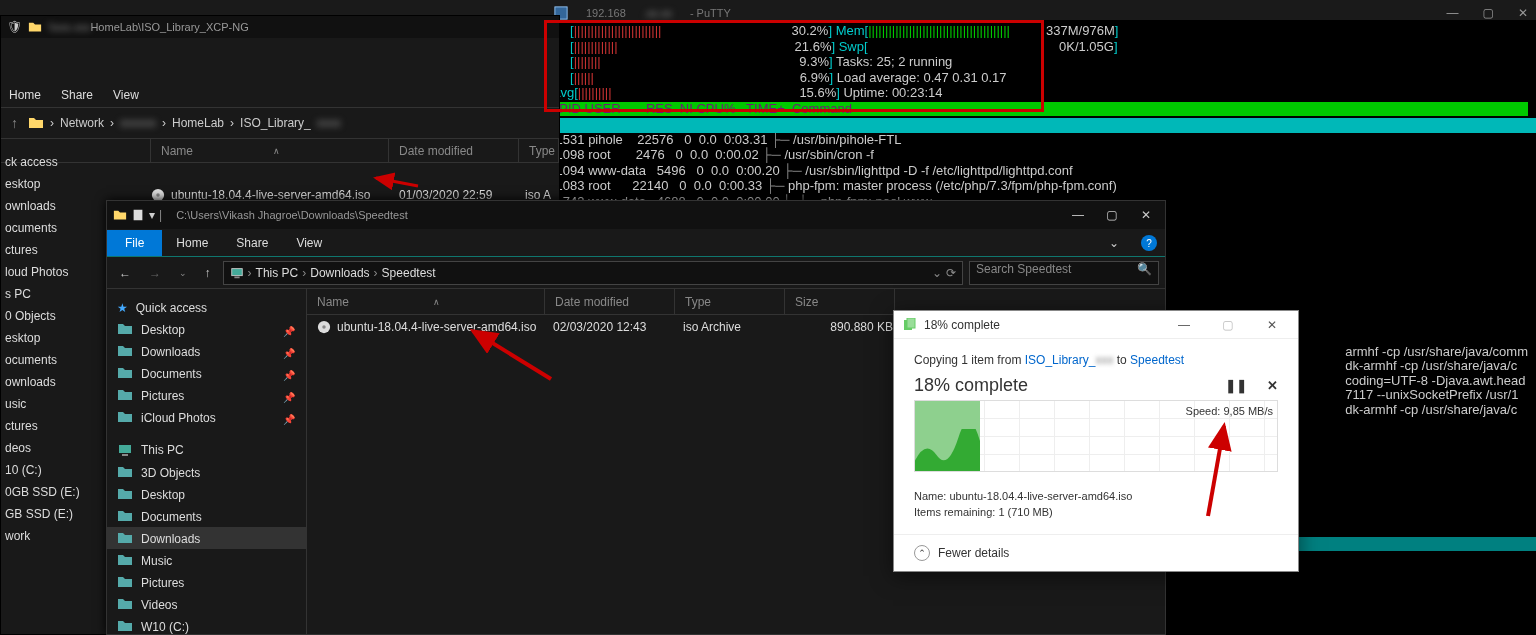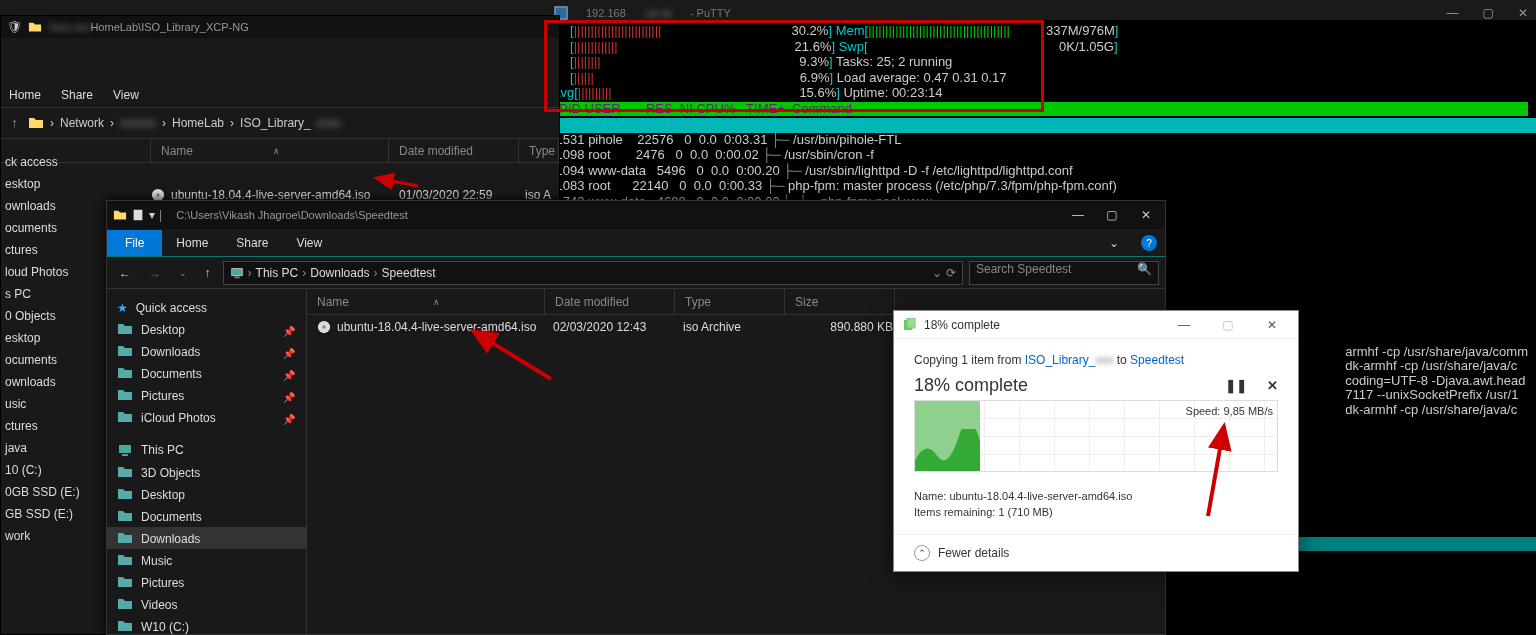--- a/index.html
+++ b/index.html
@@ -177,21 +177,21 @@
       <div class="sbitem">ocuments</div>
       <div class="sbitem">ctures</div>
       <div class="sbitem">loud Photos</div>
       <div class="sbitem">s PC</div>
       <div class="sbitem">0 Objects</div>
       <div class="sbitem">esktop</div>
       <div class="sbitem">ocuments</div>
       <div class="sbitem">ownloads</div>
       <div class="sbitem">usic</div>
       <div class="sbitem">ctures</div>
-      <div class="sbitem">java</div>
+      <div class="sbitem">deos</div>
       <div class="sbitem">10 (C:)</div>
       <div class="sbitem">0GB SSD (E:)</div>
       <div class="sbitem">GB SSD (E:)</div>
       <div class="sbitem">work</div>
     </div>
   <div class="files">
     <div class="frow">
       <svg class="fileicon" viewBox="0 0 16 16">
           <circle cx="8" cy="8" r="7" fill="#ddd"></circle>
           <circle cx="8" cy="8" r="2" fill="#888"></circle>

